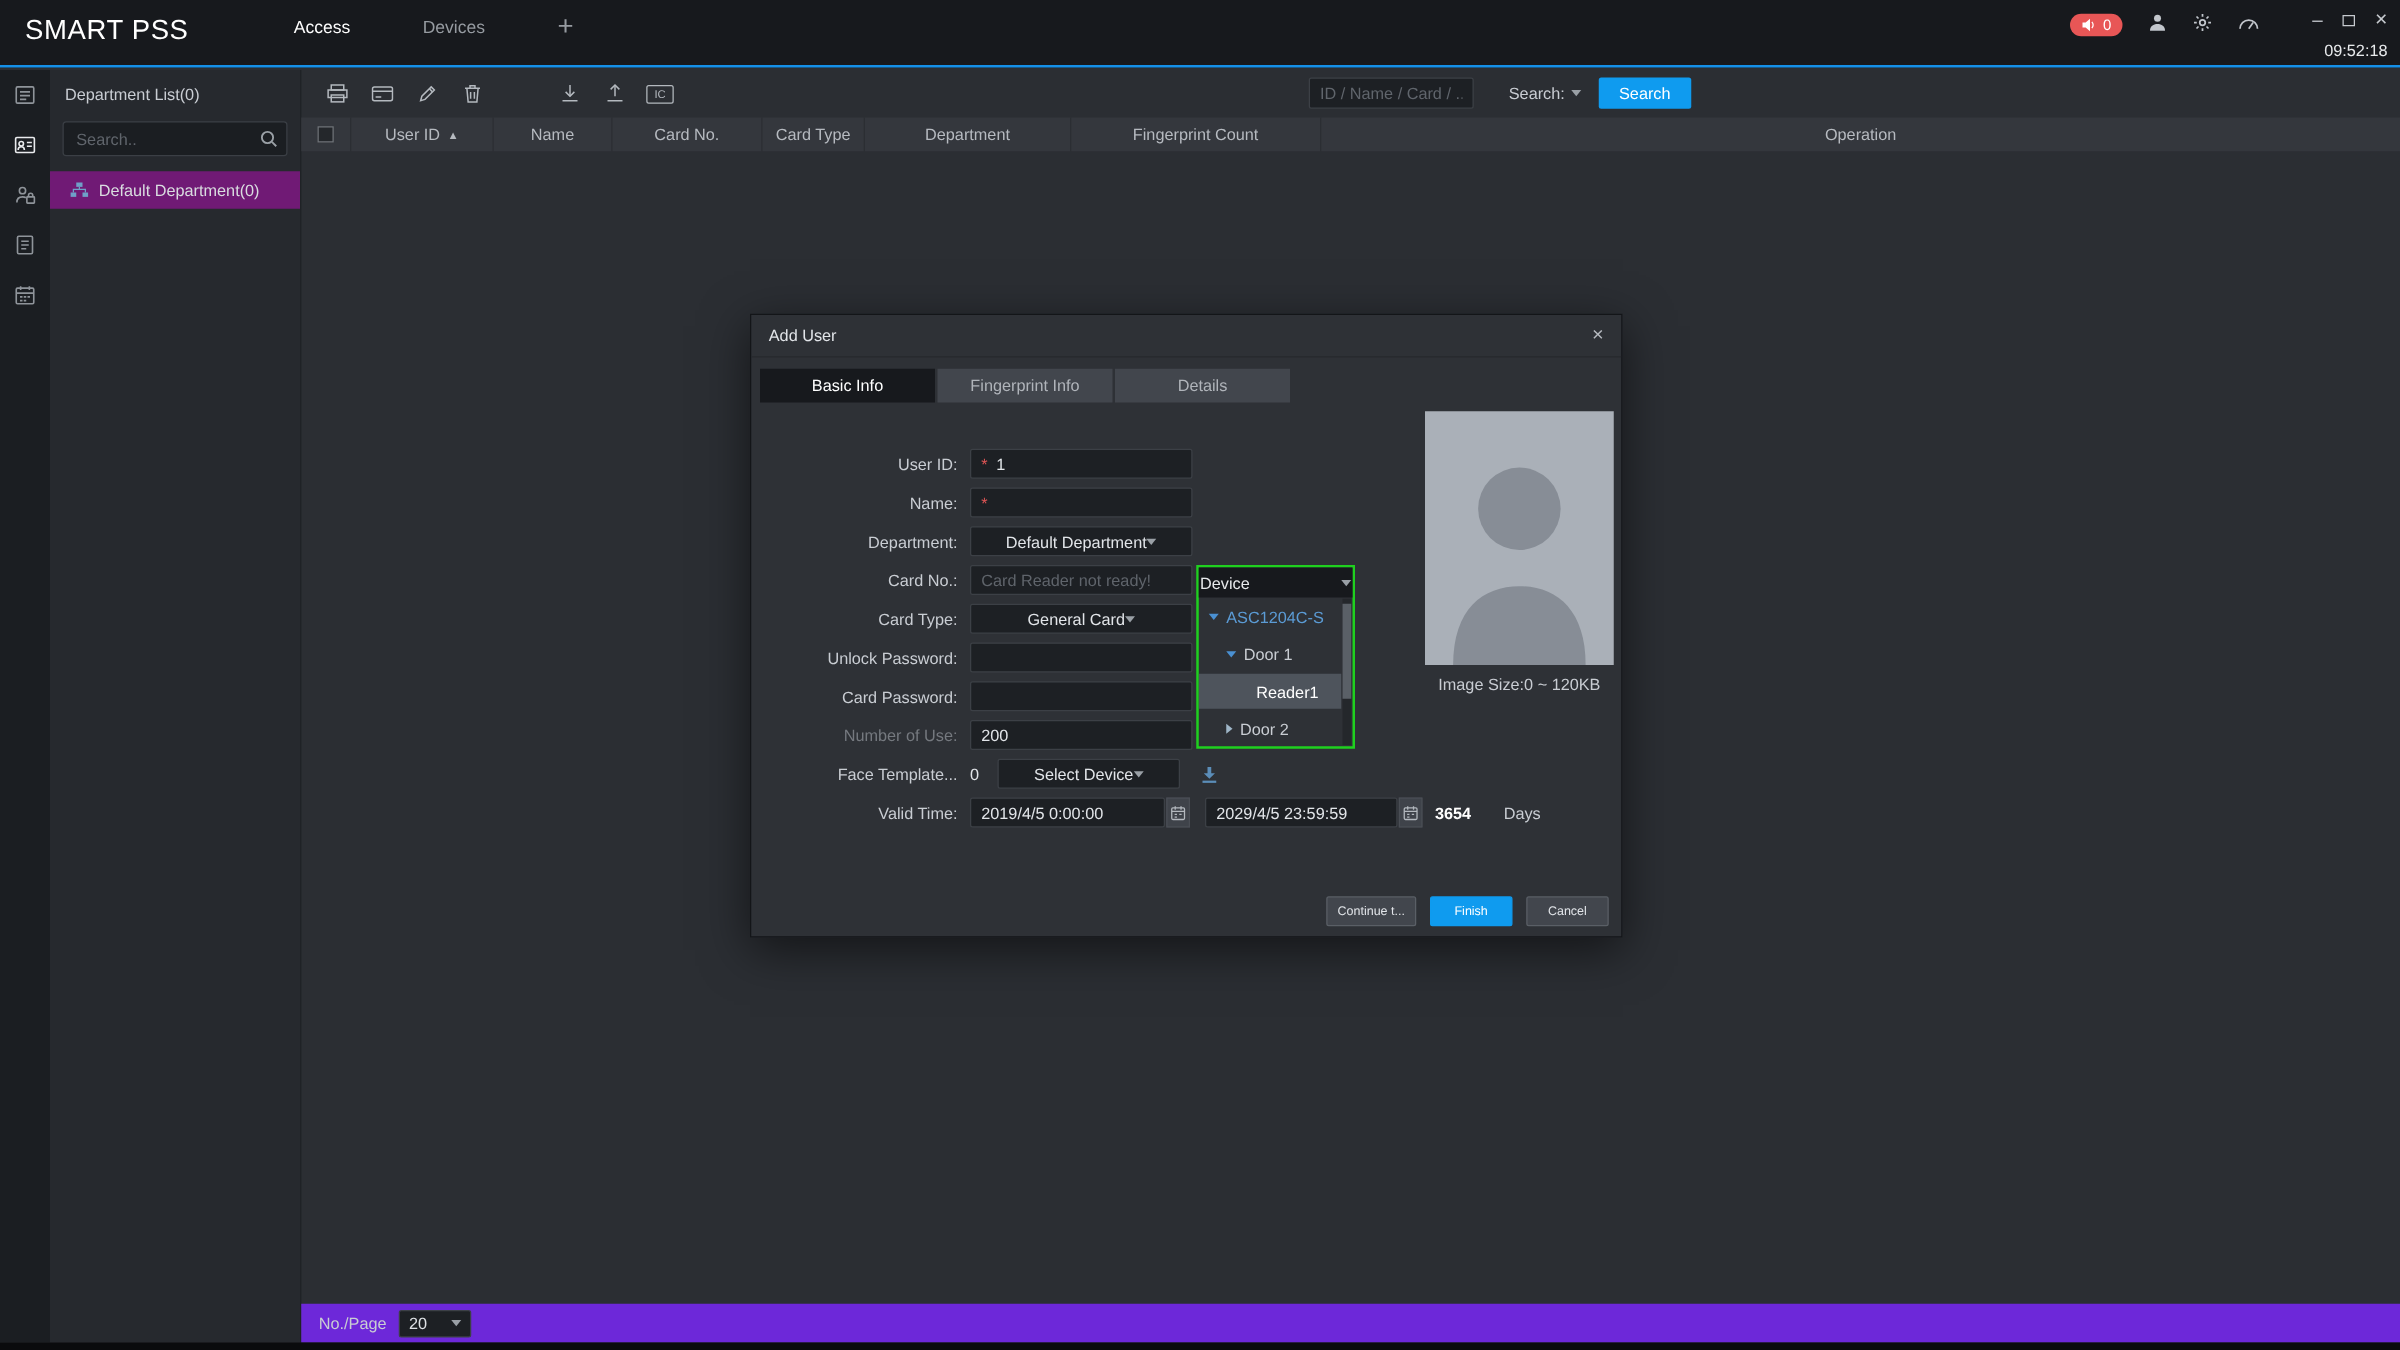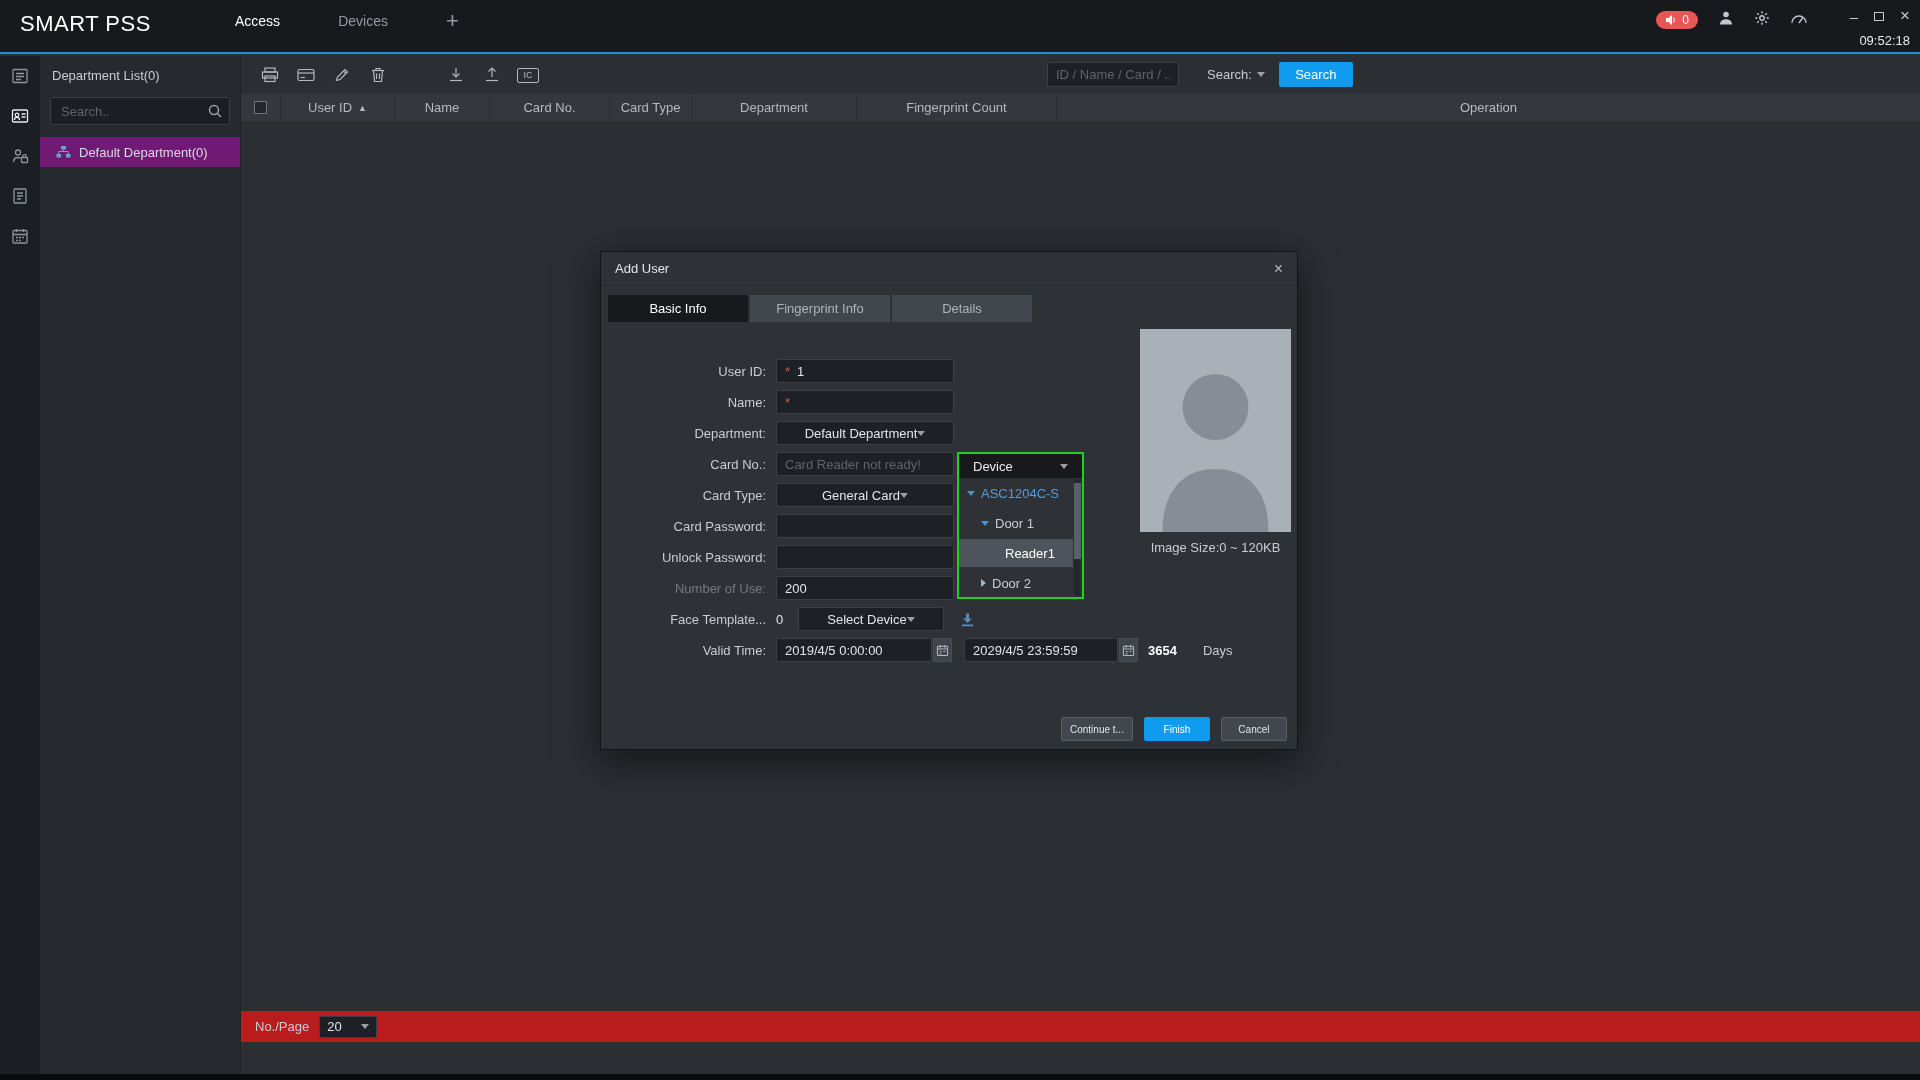--- a/index.html
+++ b/index.html
@@ -50,21 +50,21 @@
   .chev{width:0;height:0;border-left:4px solid transparent;border-right:4px solid transparent;border-top:5px solid #9aa0a6;display:inline-block}
 
   
   .thead{position:absolute;left:241px;top:94px;width:1679px;height:27px;background:#34373d;display:flex;align-items:stretch;color:#b6bac0}
   .th{display:flex;align-items:center;justify-content:center;border-right:1px solid #2b2e33;gap:6px;flex:none}
   .th.last{flex:1;border-right:none}
   .cbx{width:13px;height:13px;border:1px solid #70757b;background:#24272b}
   .sort{font-size:9px;color:#b6bac0}
 
   
-  .pagebar{position:absolute;left:241px;top:1011px;width:1679px;height:31px;display:flex;align-items:center;padding-left:14px;background:#b91c1c}
+  .pagebar{position:absolute;left:241px;top:1043px;width:1679px;height:31px;display:flex;align-items:center;padding-left:14px;background:#6d28d9}
   .pgsel{margin-left:10px;width:58px;height:22px;background:#1d2024;border:1px solid #3c4046;border-radius:2px;display:flex;align-items:center;justify-content:space-between;padding:0 7px;color:#dfe2e6}
   .bottomstrip{position:absolute;left:0;top:1074px;width:1920px;height:6px;background:#0a0b0d}
 
   
   .dialog{position:absolute;left:600px;top:251px;width:698px;height:499px;background:#2e3136;border:1px solid #131518;box-shadow:0 10px 36px rgba(0,0,0,.55)}
   .dtitle{height:34px;display:flex;align-items:center;padding:0 14px;color:#e2e5e9;border-bottom:1px solid #26292d}
   .dclose{margin-left:auto;color:#b6bac0;font-size:16px;line-height:1}
   .dtabs{position:absolute;left:7px;top:43px;display:flex;gap:2px}
   .dtab{width:140px;height:27px;display:flex;align-items:center;justify-content:center;background:#42464d;color:#b0b4ba}
   .dtab.active{background:#17191d;color:#fff}
@@ -86,21 +86,21 @@
   .days{margin-left:10px;color:#fff;font-weight:700}
   .dayslbl{margin-left:26px;color:#c9cdd3}
   .cnt{margin-left:10px;color:#e2e5e9;width:12px}
   .fdev{width:146px;margin-left:10px}
   .dlicon{margin-left:16px;display:flex}
 
   .photo{position:absolute;left:539px;top:77px;width:151px;height:203px;background:#aab0b8;overflow:hidden}
   .photocap{position:absolute;left:519px;top:288px;width:191px;text-align:center;color:#c9cdd3}
 
   .devpop{position:absolute;left:356px;top:200px;width:127px;height:147px;border:2px solid #1fd01f;background:#2e3136;z-index:6}
-  .devhead{height:24px;background:#17191d;display:flex;align-items:center;justify-content:space-between;padding:0 14px;color:#e8eaec}
+  .devhead{height:24px;background:#17191d;display:flex;align-items:center;justify-content:space-between;padding:0 1px;color:#e8eaec}
   .devlist{position:relative;height:119px;overflow:hidden}
   .ditem{height:30px;display:flex;align-items:center;gap:6px;color:#c9cdd3}
   .ditem.root{padding-left:8px;color:#5b9bd5}
   .ditem.lvl1{padding-left:22px}
   .ditem.sel{padding-left:46px;background:#4e545c;color:#fff;margin-right:9px;height:28px;margin-top:1px;margin-bottom:1px}
   .tri-d{width:0;height:0;border-left:4px solid transparent;border-right:4px solid transparent;border-top:5px solid #4a90d2}
   .tri-r{width:0;height:0;border-top:4px solid transparent;border-bottom:4px solid transparent;border-left:5px solid #9fb6c8}
   .devsb{position:absolute;right:1px;top:1px;width:7px;height:117px;background:#24272b}
   .devthumb{position:absolute;left:0;top:4px;width:7px;height:76px;background:#5a6067}
 
@@ -326,25 +326,25 @@
         <input type="text" class="tfield fctl" placeholder="Card Reader not ready!" style="">
       </div>
       <div class="frow">
         <span class="flabel">Card Type:</span>
         <div class="tfield ddown fctl">
             <span>General Card</span>
             <span class="chev"></span>
           </div>
       </div>
       <div class="frow">
+        <span class="flabel">Unlock Password:</span>
+        <input type="text" class="tfield fctl" style="">
+      </div>
+      <div class="frow">
         <span class="flabel">Card Password:</span>
-        <input type="text" class="tfield fctl" style="">
-      </div>
-      <div class="frow">
-        <span class="flabel">Unlock Password:</span>
         <input type="text" class="tfield fctl" style="">
       </div>
       <div class="frow">
         <span class="flabel dim">Number of Use:</span>
         <input type="text" class="tfield fctl" value="200" style="">
       </div>
       <div class="frow">
         <span class="flabel">Face Template...</span>
         <span class="cnt">0</span>
         <div class="tfield ddown fdev">

